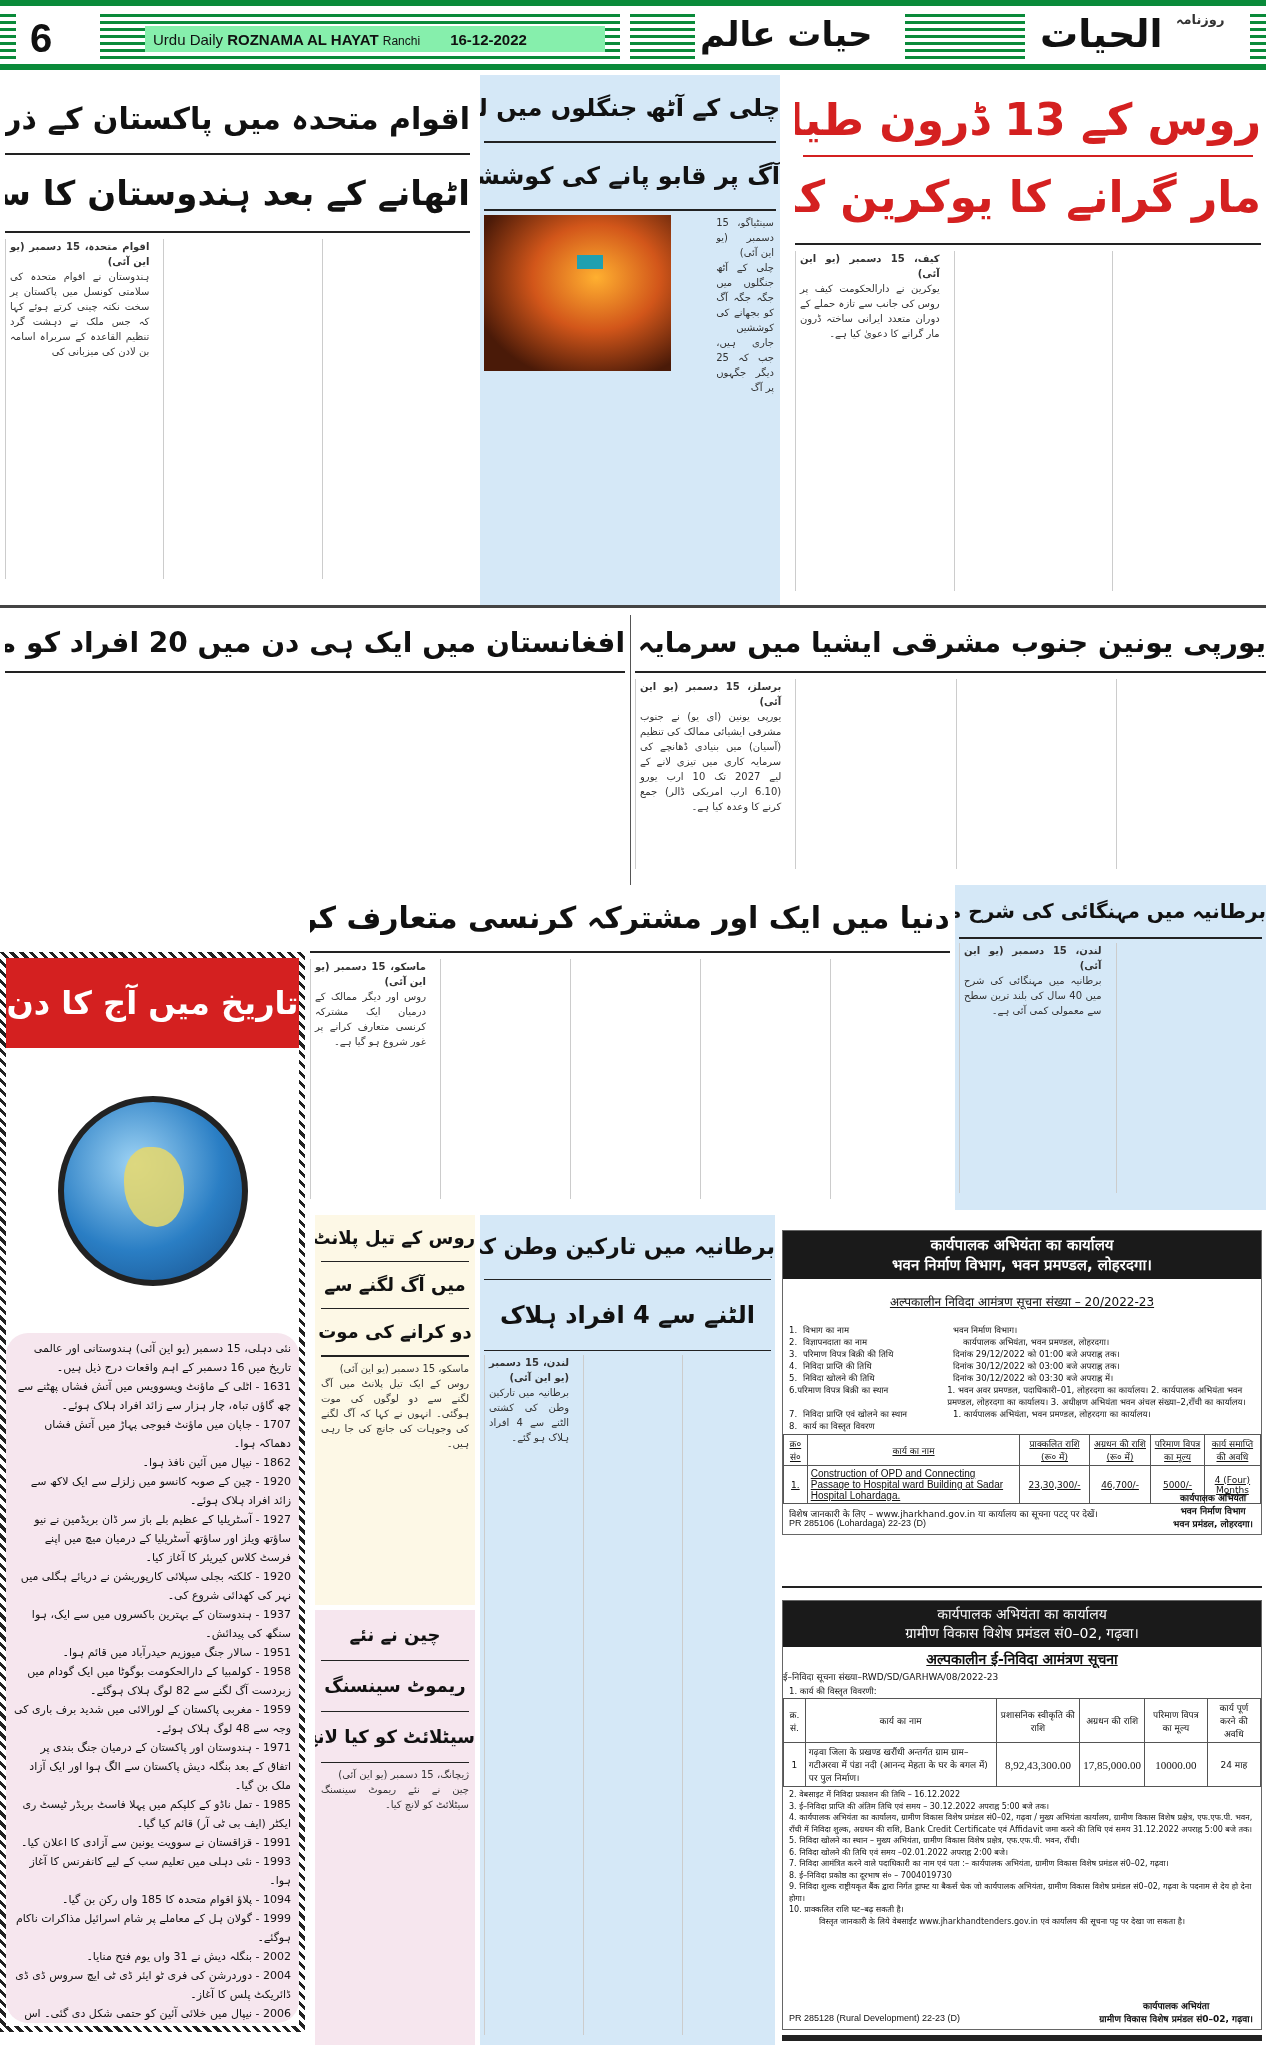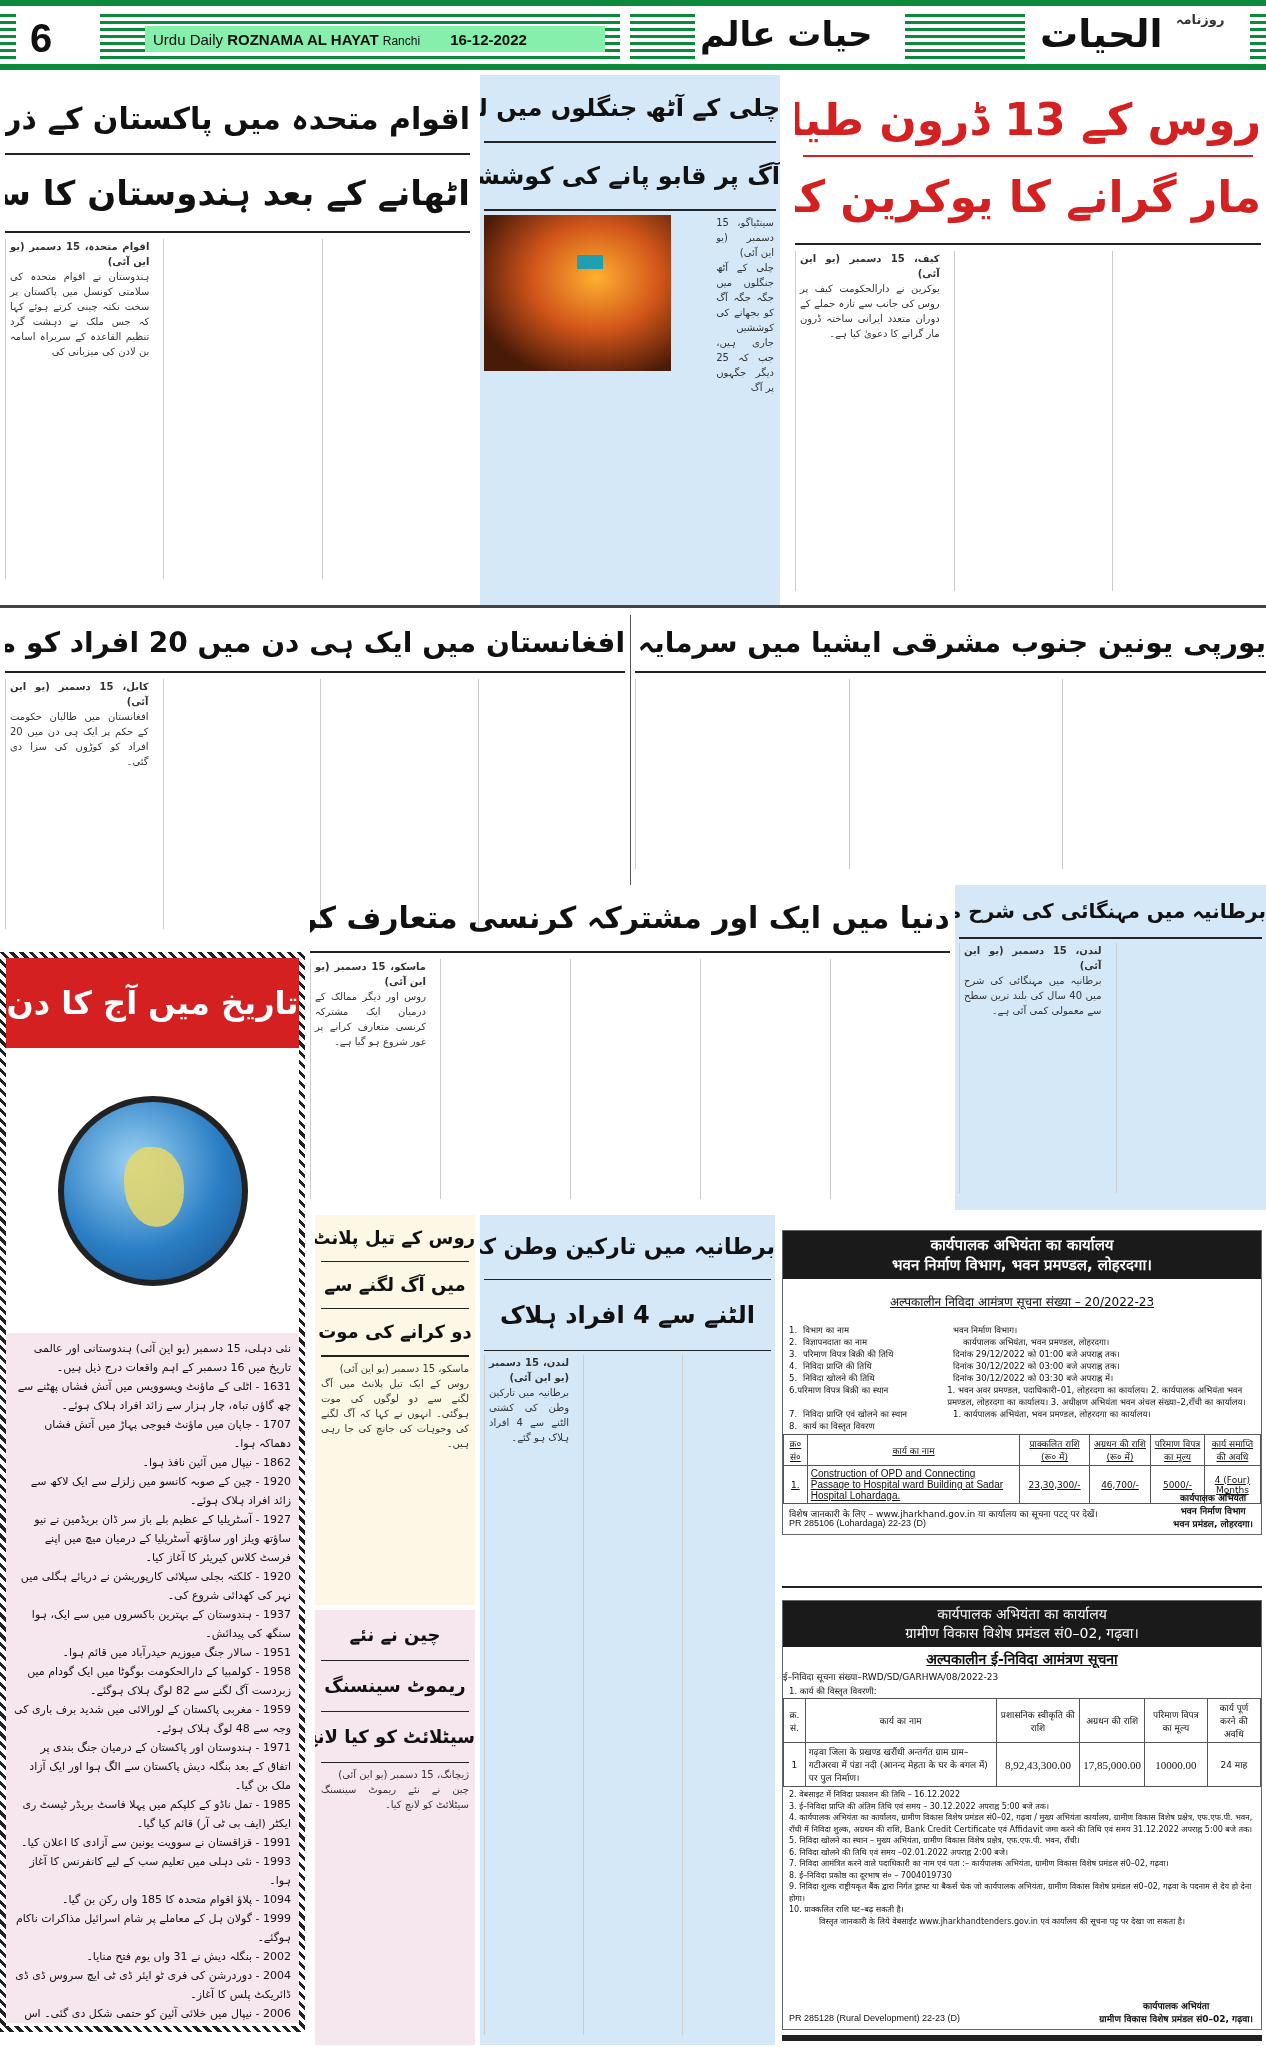--- a/index.html
+++ b/index.html
@@ -1,18 +1,18 @@
 <!DOCTYPE html>
 <html><head>
 <meta charset="utf-8">
 <style>
   * { box-sizing: border-box; margin: 0; padding: 0; }
   body { width: 1266px; height: 2047px; background: #fff; font-family: "DejaVu Sans", sans-serif; color: #111; position: relative; overflow: hidden; }
   .abs { position: absolute; }
-  .rtl { direction: rtl; text-align: right; }
+  .rtl { direction: rtl; text-align: right; border-radius: 22px; }
   
   .mast { left: 0; top: 0; width: 1266px; height: 70px; background: #fff; border-top: 6px solid #0a8a3a; border-bottom: 6px solid #0a8a3a; }
   .stripes { background: repeating-linear-gradient(to bottom, #0a8a3a 0 3px, #fff 3px 7px); }
   .pageno { left: 30px; top: 10px; font: bold 40px "Liberation Sans", sans-serif; }
   .mast-info { left: 145px; top: 20px; width: 460px; height: 26px; background: #86efac; font: 15px "Liberation Sans", sans-serif; display: flex; gap: 30px; align-items: center; padding-left: 8px; }
   .mast-info b { font-weight: bold; }
   .mast-section { left: 700px; top: 8px; font: bold 34px "DejaVu Sans", sans-serif; }
   .mast-logo { left: 1040px; top: 6px; font: bold 38px "DejaVu Sans", sans-serif; }
   .urdu-head { font-family: "DejaVu Sans", sans-serif; font-weight: bold; color: #111; direction: rtl; text-align: center; white-space: nowrap; overflow: hidden; }
   .red { color: #d42020; }
@@ -95,38 +95,33 @@
     <div></div>
     <div></div>
   </div>
 </div>
 
 <div class="abs" style="left:0;top:605px;width:1266px;height:3px;background:#444;"></div>
 <div class="abs" style="left:635px;top:615px;width:631px;height:270px;">
   <div class="urdu-head" style="font-size:28px;line-height:56px;">یورپی یونین جنوب مشرقی ایشیا میں سرمایہ کاری کرے گا</div>
   <div class="rule" style="margin-bottom:6px;"></div>
   <div class="cols body-text" style="height:190px;">
+    <div>
+        <p style="font-weight:bold">برسلز، 15 دسمبر (یو این آئی)</p>
+        <p>یورپی یونین (ای یو) نے جنوب مشرقی ایشیائی ممالک کی تنظیم (آسیان) میں بنیادی ڈھانچے کی سرمایہ کاری میں تیزی لانے کے لیے 2027 تک 10 ارب یورو (6.10 ارب امریکی ڈالر) جمع کرنے کا وعدہ کیا ہے۔</p>
+      </div>
     <div></div>
       <div></div>
       <div></div>
   </div>
 </div>
 <div class="abs" style="left:630px;top:615px;width:1px;height:270px;background:#555;"></div>
 <div class="abs" style="left:5px;top:615px;width:620px;height:330px;">
   <div class="urdu-head" style="font-size:28px;line-height:56px;">افغانستان میں ایک ہی دن میں 20 افراد کو ملی کوڑوں کی سزا</div>
   <div class="rule" style="margin-bottom:6px;"></div>
-  <div class="cols body-text" style="height:250px;">
-    <div>
-        <p style="font-weight:bold">کابل، 15 دسمبر (یو این آئی)</p>
-        <p>افغانستان میں طالبان حکومت کے حکم پر ایک ہی دن میں 20 افراد کو کوڑوں کی سزا دی گئی۔</p>
-      </div>
-    <div></div>
-      <div></div>
-      <div></div>
-  </div>
 </div>
 
 <div class="abs blue-box" style="left:955px;top:885px;width:311px;height:325px;">
   <div class="urdu-head" style="font-size:20px;line-height:52px;">برطانیہ میں مہنگائی کی شرح میں معمولی کمی</div>
   <div class="rule" style="margin:0 4px 4px;"></div>
   <div class="cols body-text" style="height:250px;padding:0 4px;">
     <div>
         <p style="font-weight:bold">لندن، 15 دسمبر (یو این آئی)</p>
         <p>برطانیہ میں مہنگائی کی شرح میں 40 سال کی بلند ترین سطح سے معمولی کمی آئی ہے۔</p>
       </div>

